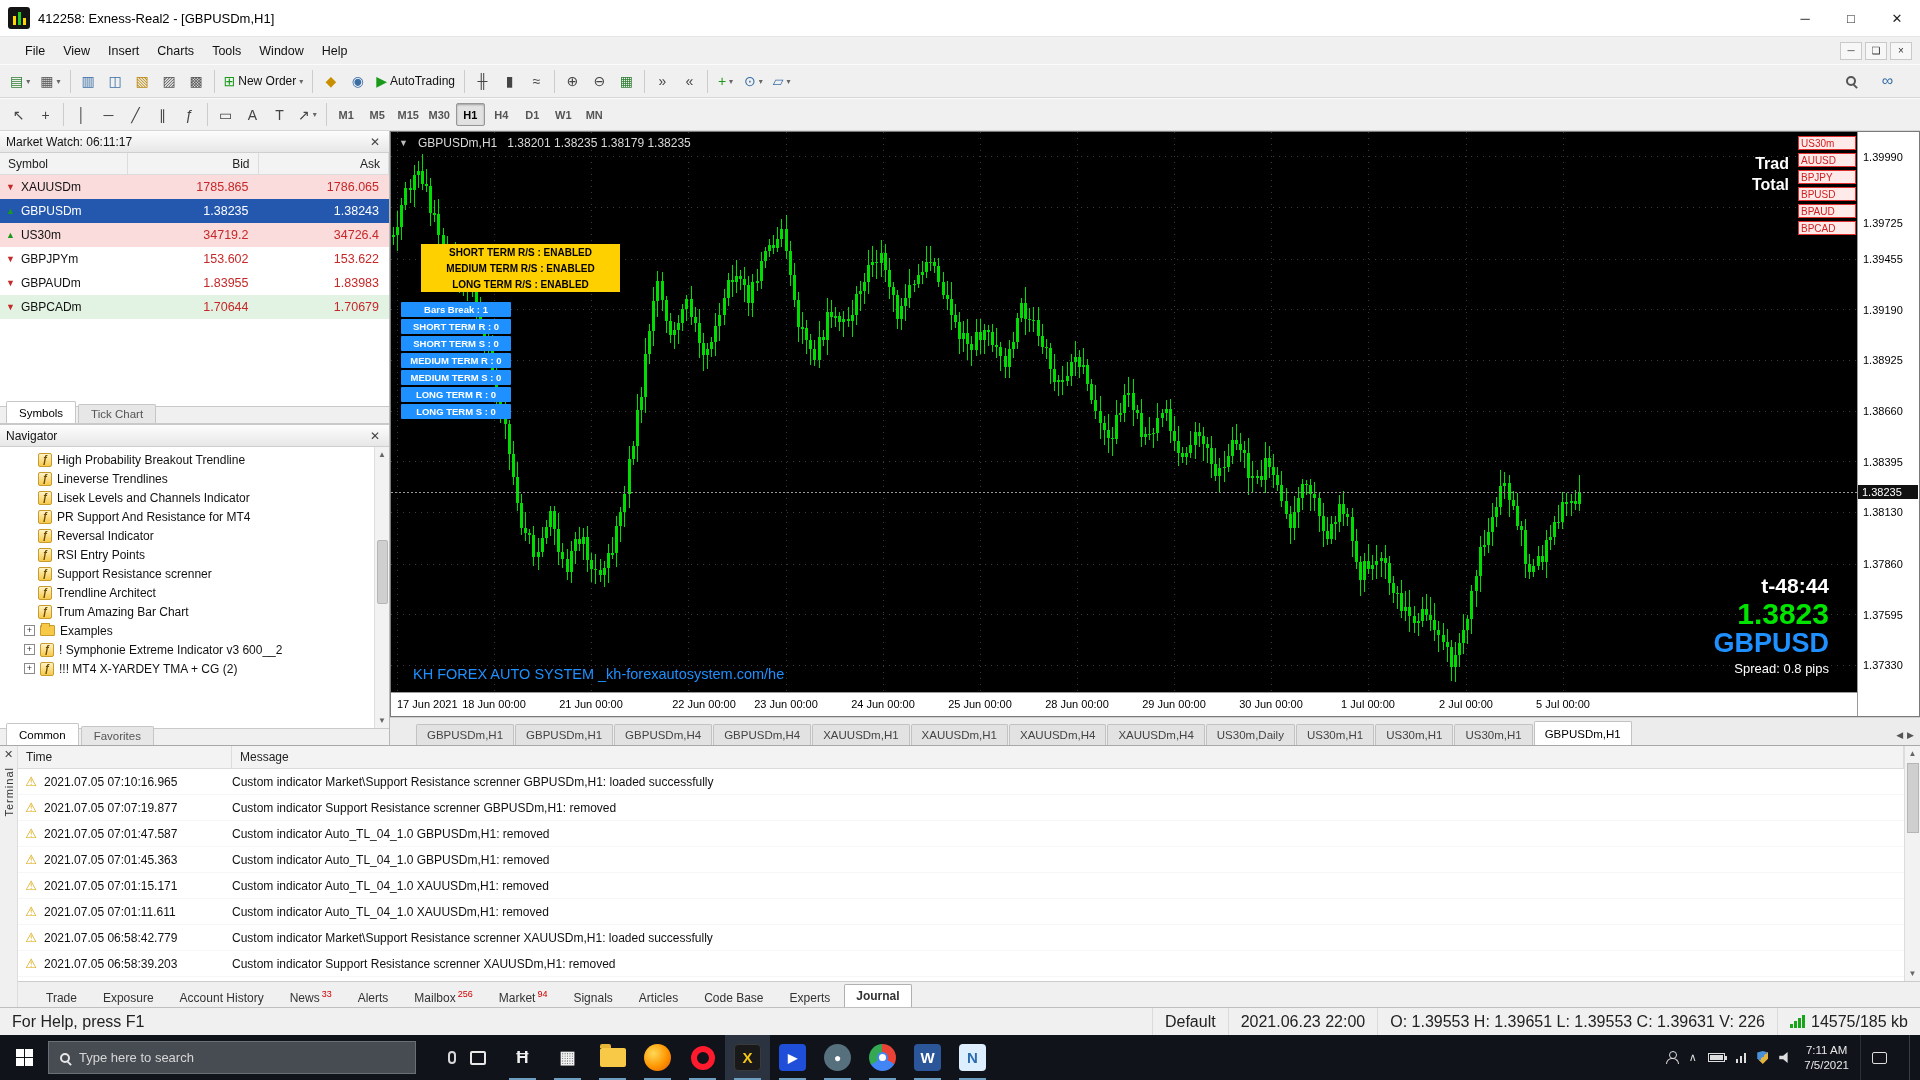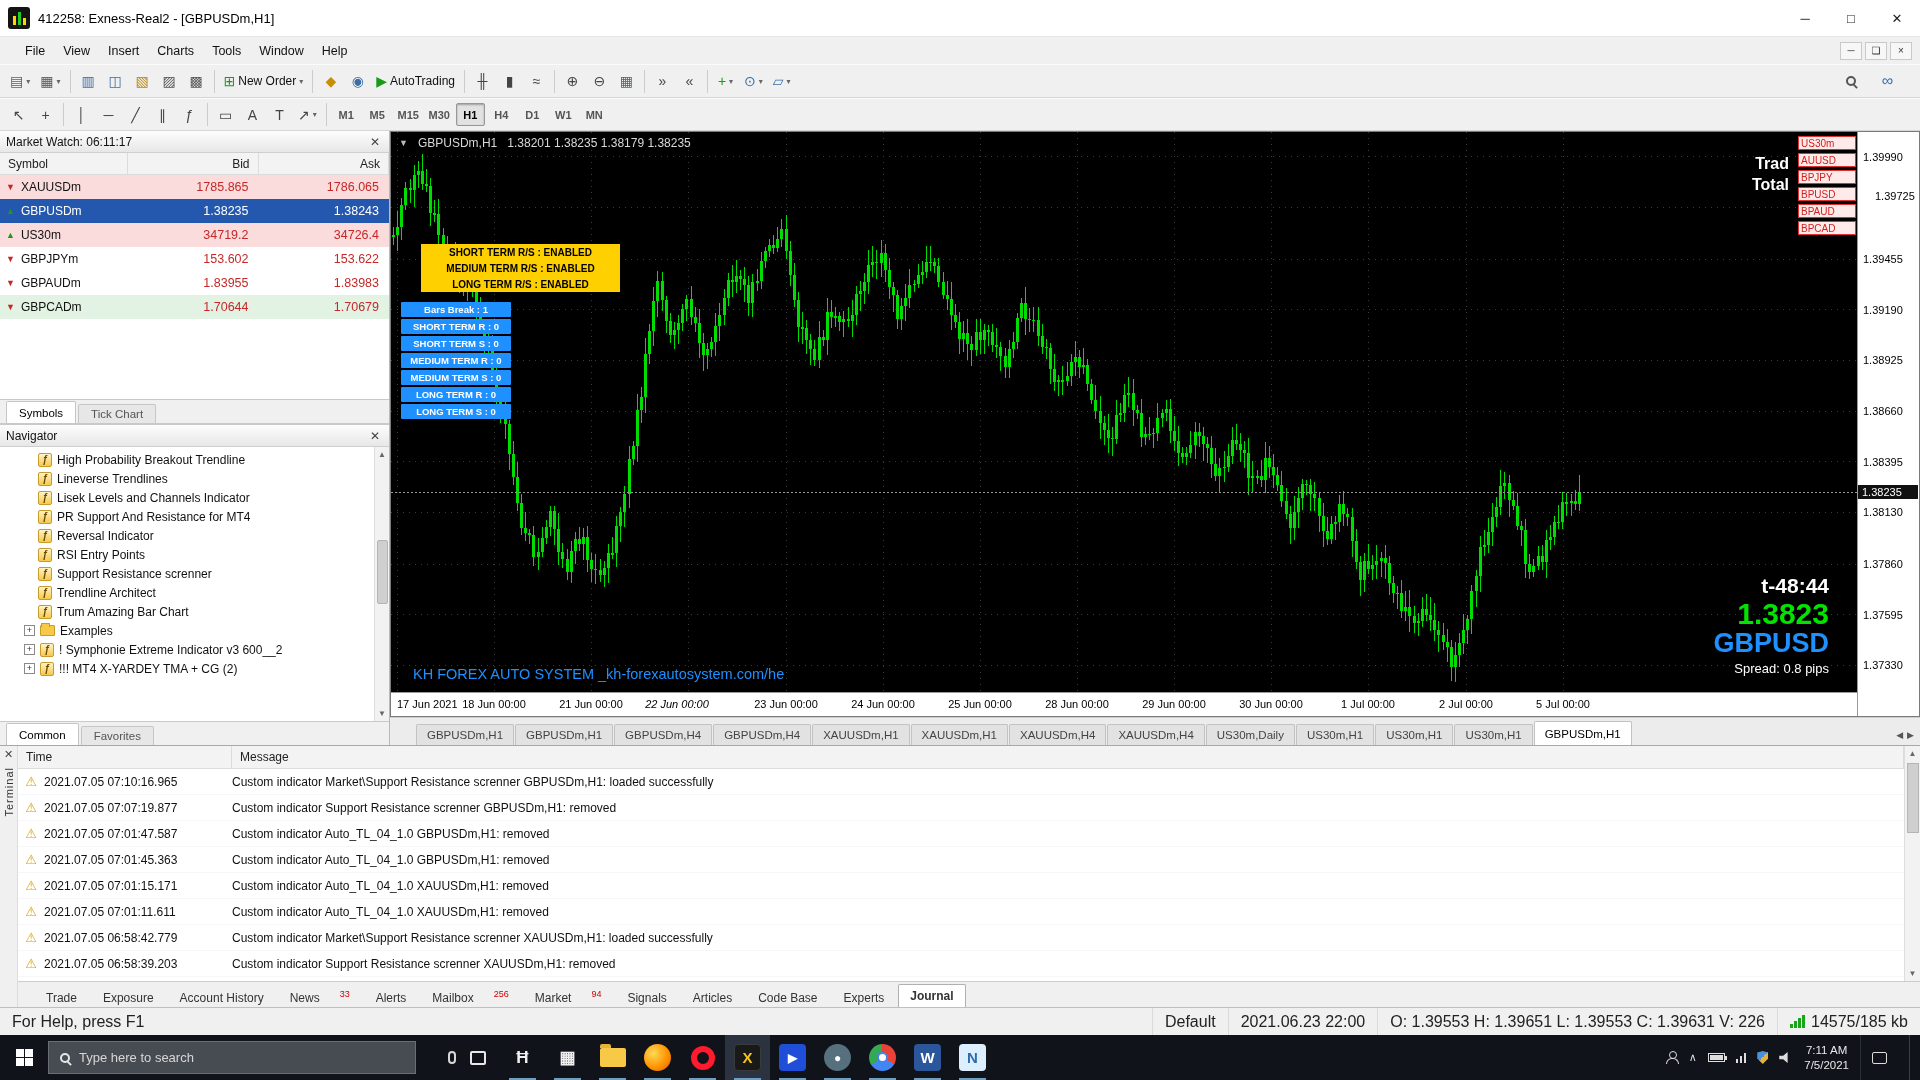--- a/index.html
+++ b/index.html
@@ -47,21 +47,21 @@
   .mw-head div.num{justify-content:flex-end}
   .mw-rows{flex:0 0 auto}
   .mw-row{display:grid;grid-template-columns:128px 1fr 1fr;height:24px;align-items:center;background:#fff;color:#111}
   .mw-row .sym{display:flex;align-items:center;gap:6px;padding-left:6px;overflow:hidden}
   .mw-row .v{text-align:right;padding-right:10px;font-size:12.5px}
   .mw-row.flash-red{background:#fadcdc}
   .mw-row.flash-green{background:#e3f3e3}
   .mw-row.selected{background:#2457ae;color:#fff}
   .mw-row.selected .v{color:#fff !important}
   .mw-filler{flex:1;background:#fff}
-  .panel-tabs{height:24px;background:#f0f0f0;border-top:1px solid #c9c9c9;display:flex;align-items:flex-end;padding:0 6px;gap:2px}
+  .panel-tabs{height:17px;background:#f0f0f0;border-top:1px solid #c9c9c9;display:flex;align-items:flex-end;padding:0 6px;gap:2px}
   .ptab{height:19px;padding:0 12px;display:flex;align-items:center;font-size:11.5px;color:#555;background:#e7e7e7;border:1px solid #c6c6c6;border-bottom:none;border-radius:2px 2px 0 0}
   .ptab.active{background:#fff;color:#000;height:22px}
   .nav{flex:1;display:flex;flex-direction:column;background:#fff}
   .nav-tree{flex:1;position:relative;overflow:hidden;padding-top:3px}
   .tree-row{height:19px;display:flex;align-items:center;gap:5px;padding-left:38px;font-size:12px;white-space:nowrap;color:#111}
   .plus-box{width:11px;height:11px;border:1px solid #8a8a8a;background:#fff;display:grid;place-items:center;font-size:9px;line-height:1;color:#333;flex:0 0 auto}
   .f-icon{width:14px;height:14px;background:linear-gradient(#fff3c9,#f6c94a);border:1px solid #c89b2a;border-radius:2px;display:grid;place-items:center;font-size:10px;font-style:italic;font-weight:700;color:#6b4b00;flex:0 0 auto}
   .folder-ic{width:15px;height:11px;background:#f8c947;border:1px solid #c89b2a;border-radius:1px;position:relative;flex:0 0 auto}
   .folder-ic::before{content:"";position:absolute;top:-3px;left:0;width:7px;height:3px;background:#f8c947;border:1px solid #c89b2a;border-bottom:none;border-radius:1px 1px 0 0}
   .vscroll{position:absolute;right:0;top:0;bottom:0;width:15px;background:#f2f2f2;border-left:1px solid #ddd;display:flex;flex-direction:column;align-items:center;font-size:8px;color:#666}
@@ -108,21 +108,21 @@
   .j-head div{display:flex;align-items:center;padding:0 8px;border-right:1px solid #dcdcdc;color:#222}
   .j-row{display:grid;grid-template-columns:26px 188px 1fr;height:26px;align-items:center;border-bottom:1px solid #f7f7f7;font-size:12px;color:#111}
   .j-row .warn{text-align:center;color:#d9a400;font-size:13px}
   .t-scroll{grid-column:3;grid-row:1;background:#f2f2f2;border-left:1px solid #ddd;display:flex;flex-direction:column;align-items:center;font-size:8px;color:#666}
   .t-scroll .thumb{width:12px;height:70px;background:#cfcfcf;border:1px solid #b5b5b5;margin-top:2px}
   .t-scroll .arr{padding:3px 0}
   .t-scroll .arr.bottom{margin-top:auto}
   .t-tabs{grid-column:2/4;grid-row:2;background:#f0f0f0;border-top:1px solid #ccc;display:flex;align-items:flex-end;padding-left:16px;gap:2px}
   .t-tab{height:20px;padding:0 11px;display:flex;align-items:center;font-size:12px;color:#333;border:1px solid transparent;border-bottom:none}
   .t-tab.active{background:#fff;border-color:#b0b0b0;height:23px;font-weight:700;border-radius:2px 2px 0 0}
-  .badge{color:#d00000;font-size:9px;vertical-align:super;margin-left:20px;position:relative;top:-4px}
+  .badge{color:#d00000;font-size:9px;vertical-align:super;margin-left:2px;position:relative;top:-4px}
 
   
   .statusbar{height:28px;background:#f0f0f0;border-top:1px solid #bfbfbf;display:flex;align-items:center;font-size:16px;color:#222}
   .seg{height:100%;display:flex;align-items:center;padding:0 12px;border-left:1px solid #dadada;white-space:nowrap}
   .seg.first{border-left:none;flex:1}
   .sigbars{display:flex;align-items:flex-end;gap:1px;margin-right:6px}
   .sigbars i{width:3px;background:#19a519;display:block}
 
   
   .taskbar{height:45px;background:#10131a;display:flex;align-items:stretch;color:#e8e8e8}
@@ -1129,37 +1129,37 @@
               <div>US30m</div>
               <div>AUUSD</div>
               <div>BPJPY</div>
               <div>BPUSD</div>
               <div>BPAUD</div>
               <div>BPCAD</div>
             </div>
         </div>
         <div class="paxis" id="paxis">
             <div class="lbl" style="top: 18.8503px;">1.39990</div>
-            <div class="lbl" style="top: 58px; margin-left: 12px;">1.39725</div>
+            <div class="lbl" style="top: 85px;">1.39725</div>
             <div class="lbl" style="top: 121.119px;">1.39455</div>
             <div class="lbl" style="top: 171.776px;">1.39190</div>
             <div class="lbl" style="top: 222.432px;">1.38925</div>
             <div class="lbl" style="top: 273.088px;">1.38660</div>
             <div class="lbl" style="top: 323.745px;">1.38395</div>
             <div class="lbl" style="top: 374.401px;">1.38130</div>
             <div class="lbl" style="top: 426.014px;">1.37860</div>
             <div class="lbl" style="top: 476.67px;">1.37595</div>
             <div class="lbl" style="top: 527.327px;">1.37330</div>
             <div class="cur" style="top: 353.33px;">1.38235</div>
           </div>
         <div class="taxis" id="taxis">
             <div class="tl" style="left: 6px;">17 Jun 2021</div>
             <div class="tl" style="left: 103px; transform: translateX(-50%);">18 Jun 00:00</div>
             <div class="tl" style="left: 200px; transform: translateX(-50%);">21 Jun 00:00</div>
-            <div class="tl" style="left: 286px; transform: translateX(-50%); font-style: italic;">22 Jun 00:00</div>
+            <div class="tl" style="left: 313px; transform: translateX(-50%);">22 Jun 00:00</div>
             <div class="tl" style="left: 395px; transform: translateX(-50%);">23 Jun 00:00</div>
             <div class="tl" style="left: 492px; transform: translateX(-50%);">24 Jun 00:00</div>
             <div class="tl" style="left: 589px; transform: translateX(-50%);">25 Jun 00:00</div>
             <div class="tl" style="left: 686px; transform: translateX(-50%);">28 Jun 00:00</div>
             <div class="tl" style="left: 783px; transform: translateX(-50%);">29 Jun 00:00</div>
             <div class="tl" style="left: 880px; transform: translateX(-50%);">30 Jun 00:00</div>
             <div class="tl" style="left: 977px; transform: translateX(-50%);">1 Jul 00:00</div>
             <div class="tl" style="left: 1075px; transform: translateX(-50%);">2 Jul 00:00</div>
             <div class="tl" style="left: 1172px; transform: translateX(-50%);">5 Jul 00:00</div>
           </div>

